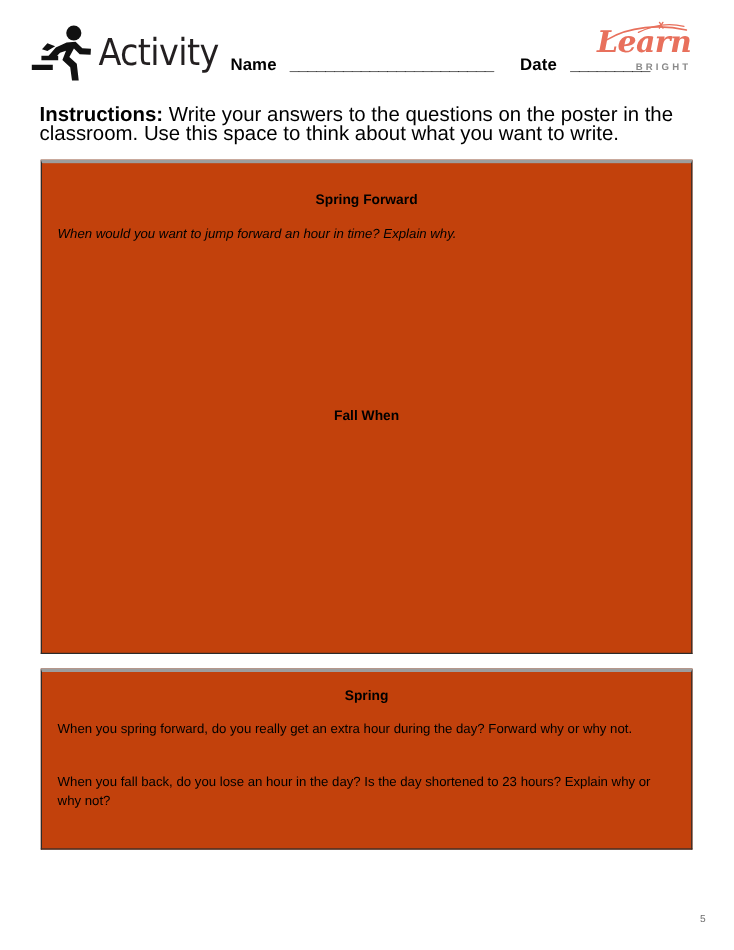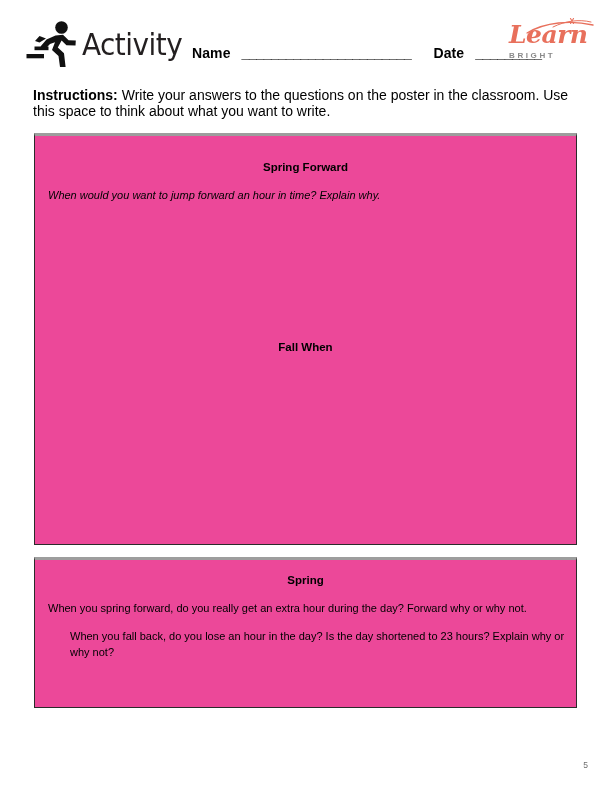--- a/index.html
+++ b/index.html
@@ -60,25 +60,25 @@
   }
   .namedate .blank {
     font-weight: bold;
     letter-spacing: -0.4px;
   }
   .namedate .gap { display: inline-block; width: 11px; }
 
   
   .logo {
     position: absolute;
-    right: 11px;
+    right: 32px;
     top: 18px;
     width: 88px;
     height: 46px;
-    text-align: left;
+    text-align: right;
   }
   .logo-swoosh {
     position: absolute;
     left: 0; top: 0;
     width: 88px; height: 20px;
   }
   .logo-learn {
     position: absolute;
     left: 0;
     top: 3px;
@@ -101,33 +101,33 @@
     letter-spacing: 2.6px;
     color: #8a8a8a;
   }
 
   
   .instructions {
     position: absolute;
     left: 33px;
     top: 88px;
     width: 547px;
-    font-size: 14px;
+    font-size: 17px;
     line-height: 15.5px;
     color: #000;
   }
   .instructions b { font-weight: bold; }
 
   
   .box {
     position: absolute;
     box-sizing: border-box;
     border: 1px solid #2b2b2b;
     border-top: 3px solid #9d9d9d;
-    background: #ec4899;
+    background: #c2410c;
   }
   .box-one {
     left: 34px;
     top: 133px;
     width: 543px;
     height: 412px;
   }
   .box-two {
     left: 34px;
     top: 557px;
@@ -156,21 +156,21 @@
 
   
   .heading-spring  { top: 25px; }
   .prompt-spring   { top: 51px; font-style: italic; }
   .heading-fall    { top: 205px; }
   .prompt-fall     { top: 231px; }
 
   
   .heading-explore { top: 14px; }
   .prompt-explore1 { top: 40px; }
-  .prompt-explore2 { top: 68px; margin-left: 22px; }
+  .prompt-explore2 { top: 84px; }
 
   
   .page-number {
     position: absolute;
     right: 24px;
     bottom: 22px;
     font-size: 8.5px;
     color: #6f6f6f;
   }
 </style>

